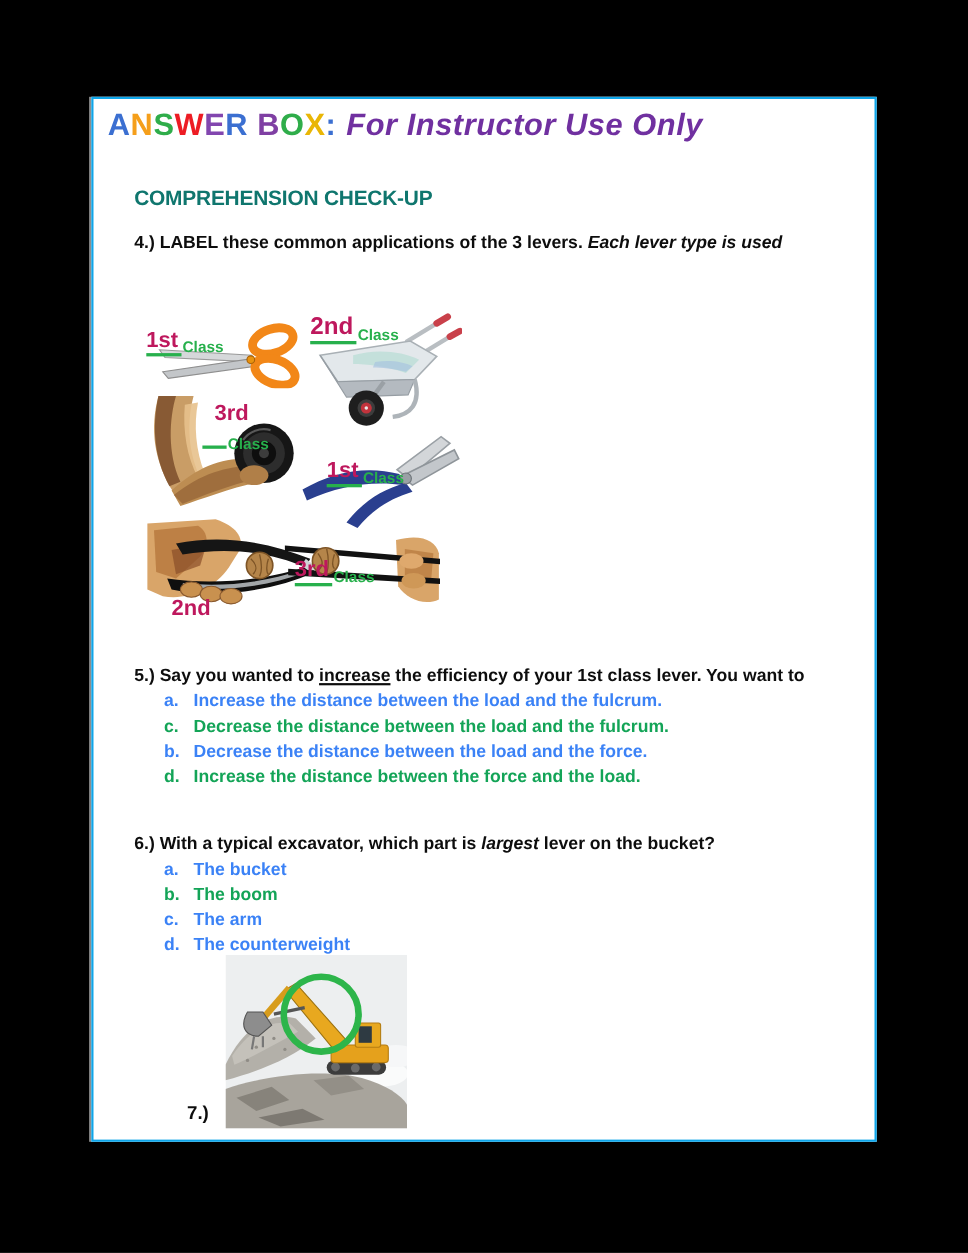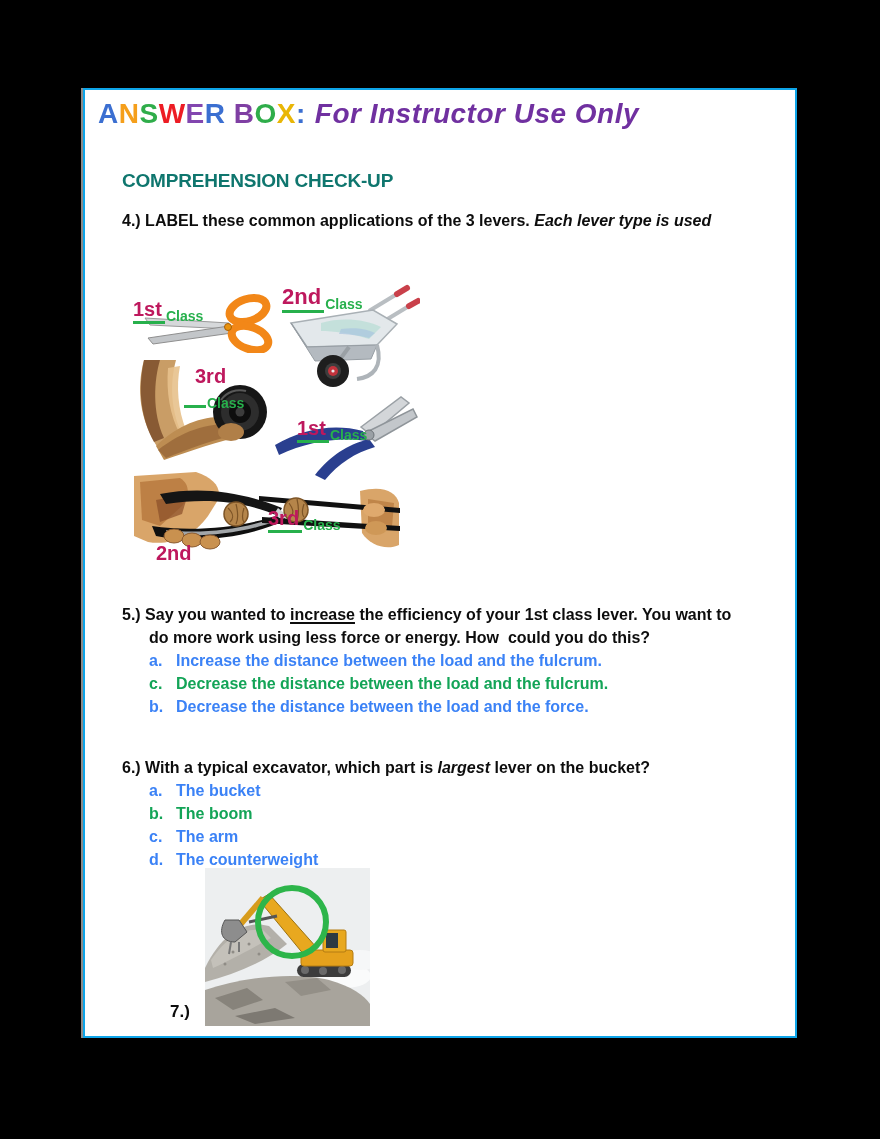--- a/index.html
+++ b/index.html
@@ -162,25 +162,25 @@
         <ellipse cx="120" cy="45" rx="11" ry="7" fill="#cf9857"></ellipse>
       </svg>
     </div>
     <div class="lever-label" style="left:183px;top:228px;">
       <span class="ans">3rd</span><span class="cls">Class</span>
     </div>
   </div>
 
   <div class="q q5">
     <div><span>5.) Say you wanted to </span><span class="uword">increase</span><span> the efficiency of your 1st class lever. You want to</span></div>
-    <div style="margin-left:27px;">do more work using less force or energy. How&nbsp; could you do this?</div>
     <div class="opts">
       <div class="opt"><span class="ltr">a.</span><span>Increase the distance between the load and the fulcrum.</span></div>
       <div class="opt correct"><span class="ltr">c.</span><span>Decrease the distance between the load and the fulcrum.</span></div>
       <div class="opt"><span class="ltr">b.</span><span>Decrease the distance between the load and the force.</span></div>
+      <div class="opt correct"><span class="ltr">d.</span><span>Increase the distance between the force and the load.</span></div>
     </div>
   </div>
 
   <div class="q q6">
     <div><span>6.) With a typical excavator, which part is </span><span class="itw">largest</span><span> lever on the bucket?</span></div>
     <div class="opts">
       <div class="opt"><span class="ltr">a.</span><span>The bucket</span></div>
       <div class="opt correct"><span class="ltr">b.</span><span>The boom</span></div>
       <div class="opt"><span class="ltr">c.</span><span>The arm</span></div>
       <div class="opt"><span class="ltr">d.</span><span>The counterweight</span></div>

